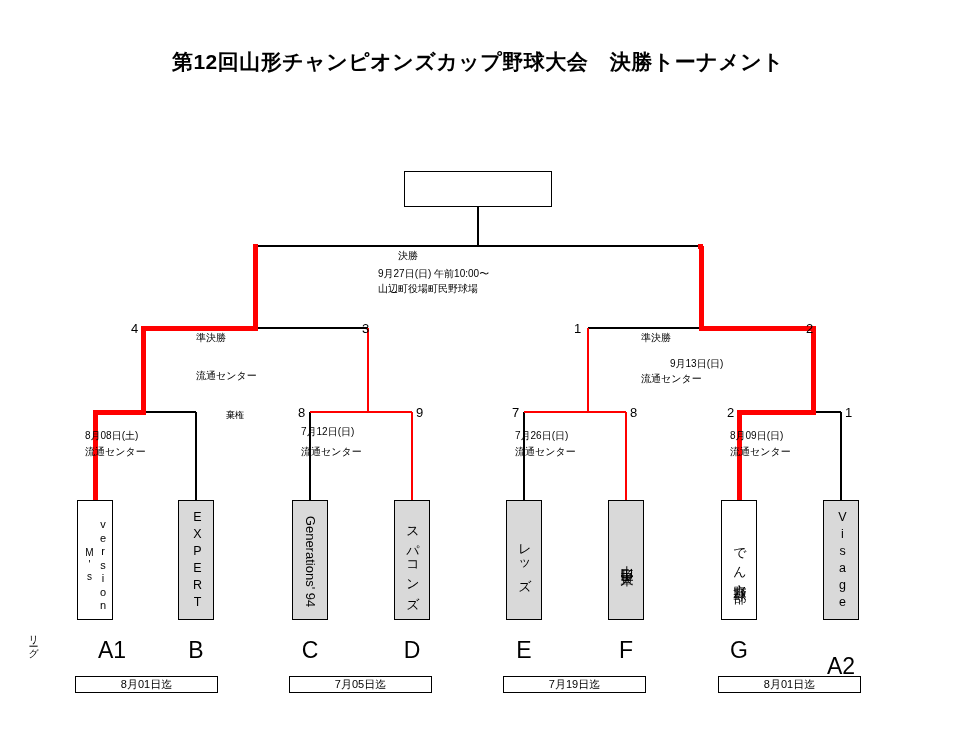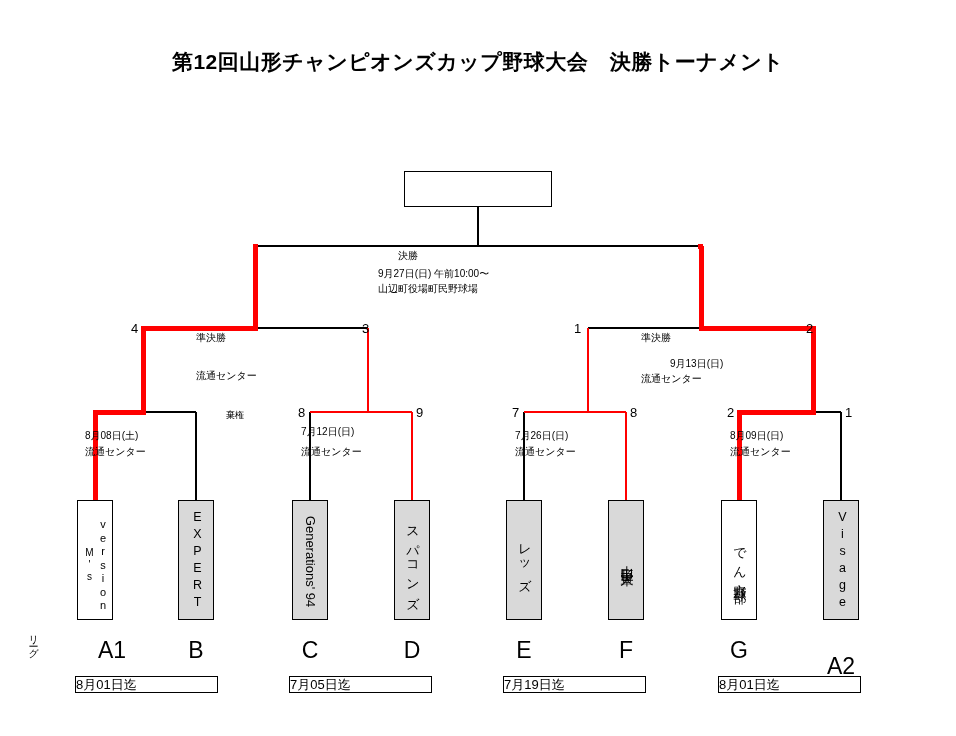--- a/index.html
+++ b/index.html
@@ -134,22 +134,23 @@
     line-height: 26px;
     white-space: pre;
   }
 
   .deadline {
     position: absolute;
     height: 17px;
     border: 1px solid #000;
     background: #fff;
     box-sizing: border-box;
-    font-size: 13px;
+    font-size: 11px;
     line-height: 15px;
+    text-align: center;
     white-space: pre;
   }
 
   .league-label {
     position: absolute;
     left: 28px; top: 628px;
     writing-mode: vertical-rl;
     text-orientation: upright;
     font-size: 10px;
     letter-spacing: 1px;

